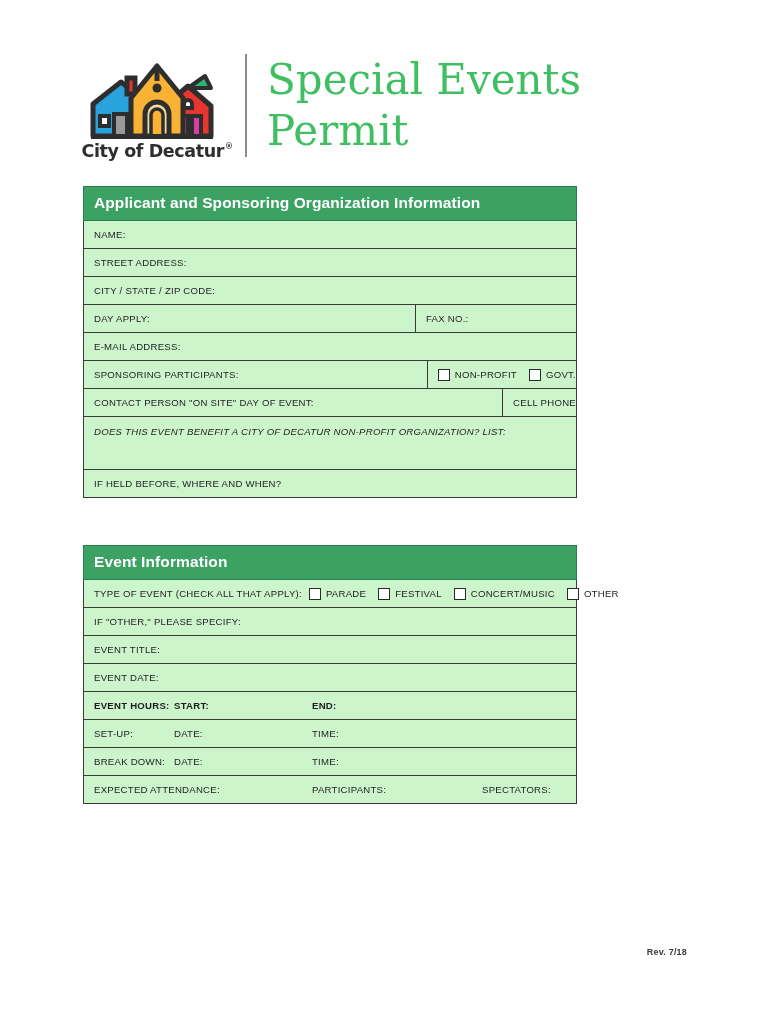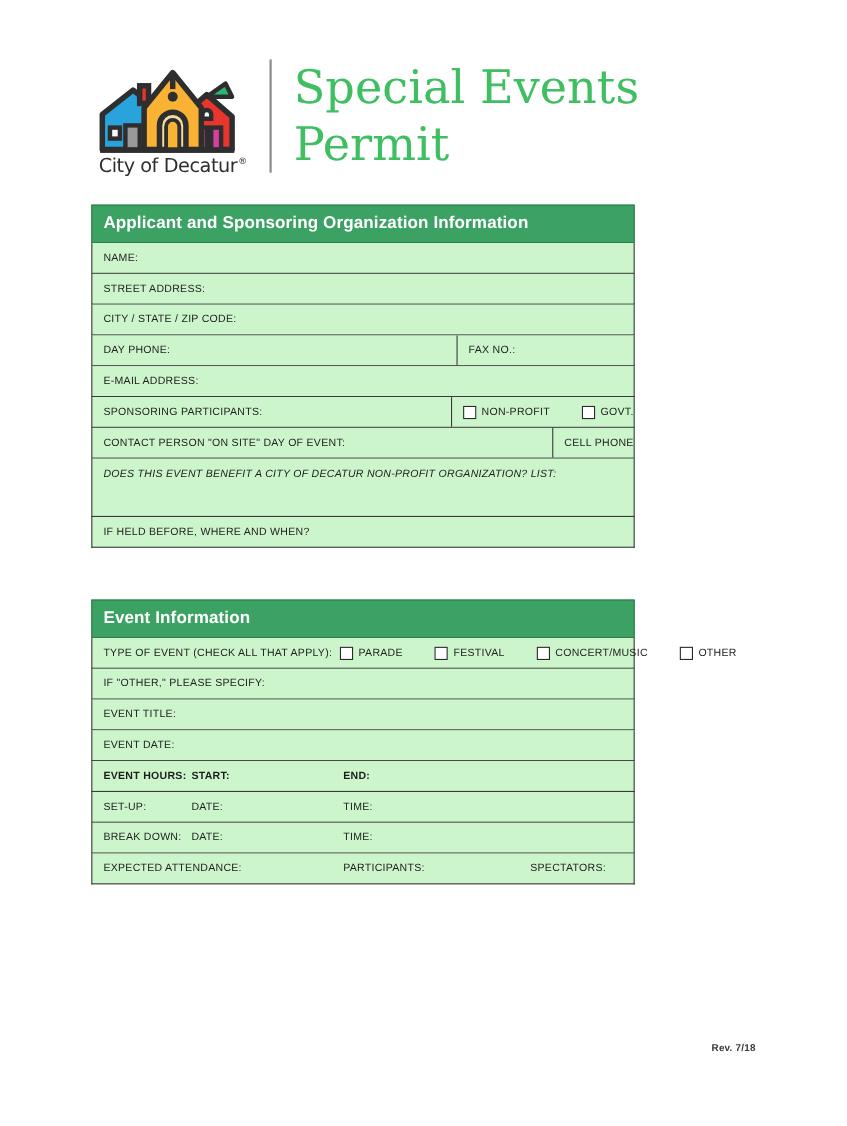--- a/index.html
+++ b/index.html
@@ -39,21 +39,21 @@
     align-items: center;
     justify-content: flex-start;
     padding-top: 6px;
   }
   .logo-art { width: 140px; height: 82px; display: block; }
   .logo-wordmark {
     margin-top: 1px;
     display: flex;
     align-items: flex-start;
     font-family: "DejaVu Sans", sans-serif;
-    font-weight: normal;
+    font-weight: bold;
     font-size: 17.5px;
     letter-spacing: -0.4px;
     color: #2e2e2e;
     white-space: nowrap;
   }
   .logo-wordmark .reg {
     font-size: 8px;
     line-height: 1;
     margin-left: 1px;
     margin-top: 2px;
@@ -130,21 +130,21 @@
     box-sizing: border-box;
     vertical-align: middle;
     flex: 0 0 auto;
   }
   .cb-grp {
     display: inline-flex;
     align-items: center;
     gap: 5px;
     white-space: nowrap;
   }
-  .cb-grp + .cb-grp { margin-left: 29px; }
+  .cb-grp + .cb-grp { margin-left: 12px; }
 
   .multiline {
     white-space: pre-line;
     line-height: 1.85;
     align-items: flex-start;
     padding-top: 9px;
   }
 
   .footer-note {
     position: absolute;
@@ -208,21 +208,21 @@
 
     <div class="row" style="height:28px;">
       <div class="cell grow">STREET ADDRESS:</div>
     </div>
 
     <div class="row" style="height:28px;">
       <div class="cell grow">CITY / STATE / ZIP CODE:</div>
     </div>
 
     <div class="row" style="height:28px;">
-      <div class="cell" style="width:331px;">DAY PHONE:</div>
+      <div class="cell" style="width:331px;">DAY APPLY:</div>
       <div class="cell grow divider-left">FAX NO.:</div>
     </div>
 
     <div class="row" style="height:28px;">
       <div class="cell grow">E-MAIL ADDRESS:</div>
     </div>
 
     <div class="row" style="height:28px;">
       <div class="cell" style="width:441px;">SPONSORING PARTICIPANTS:</div>
       <div class="cell grow divider-left">

